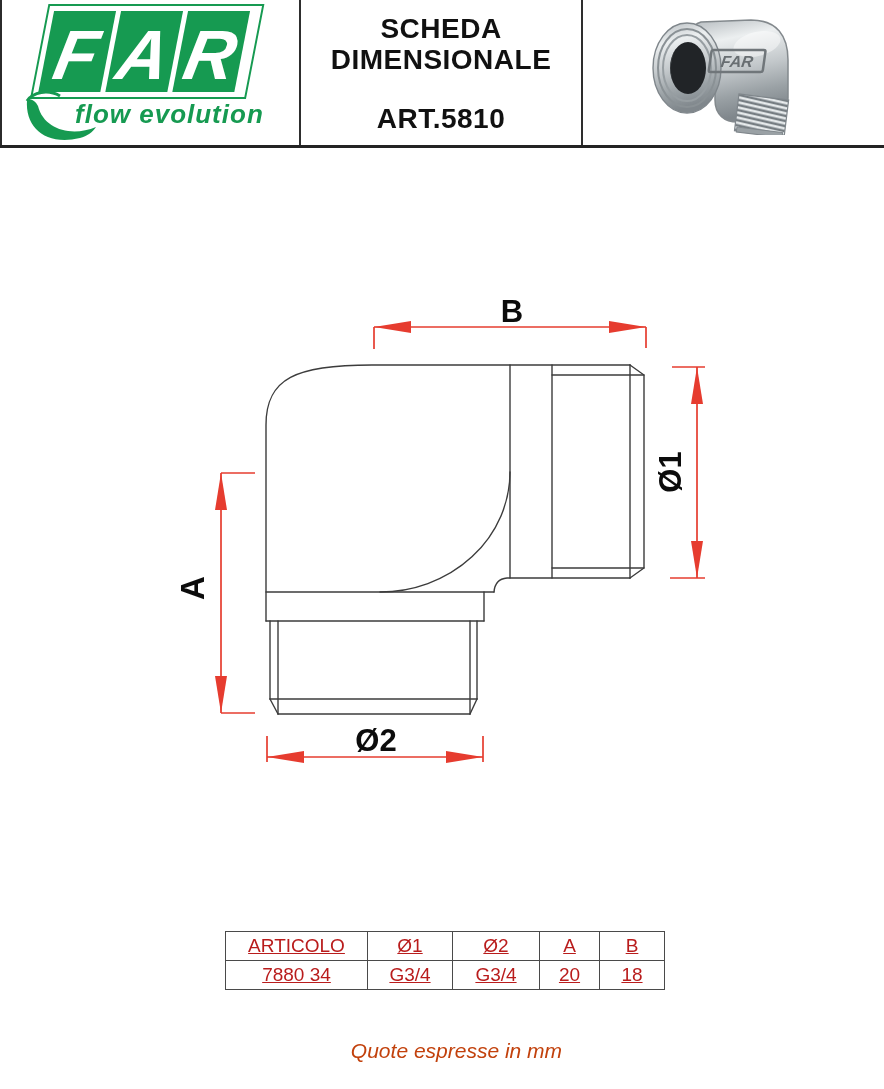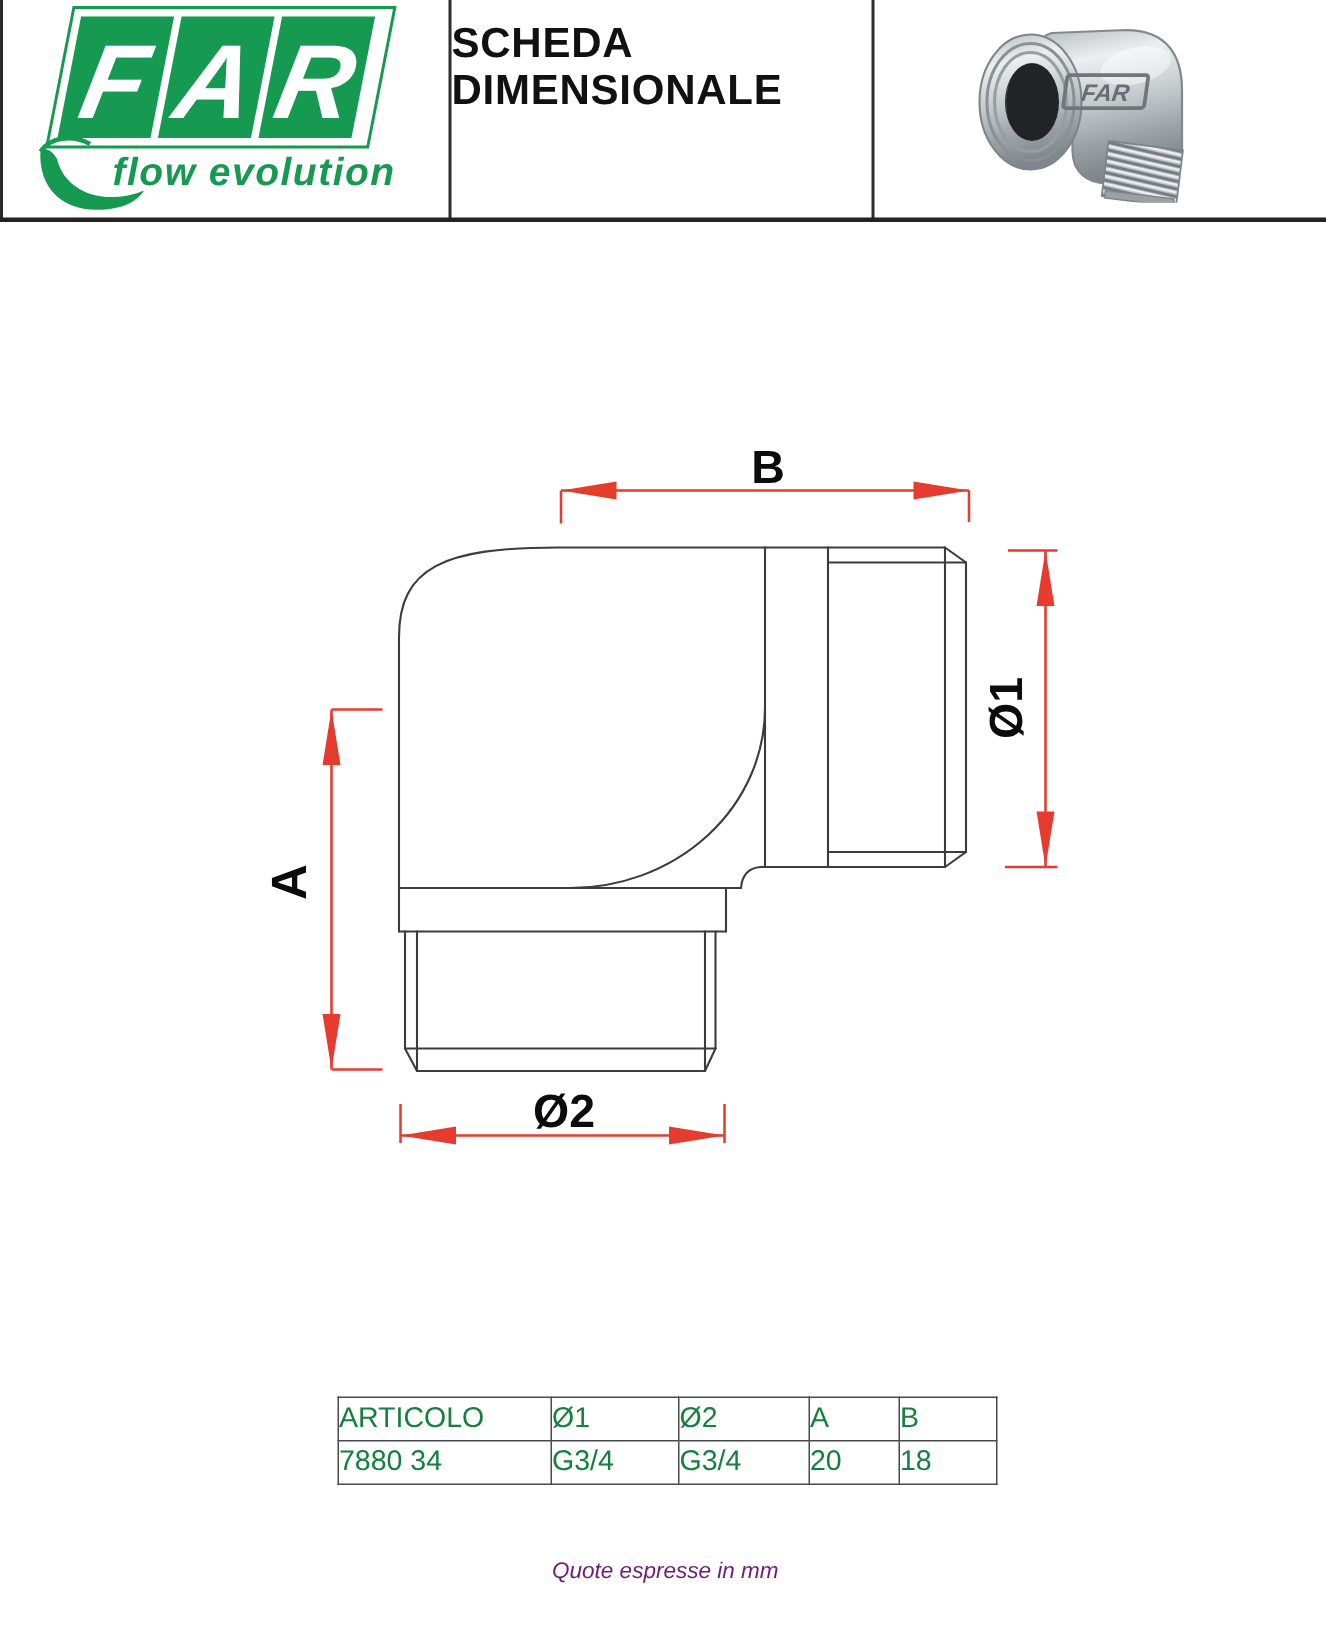--- a/index.html
+++ b/index.html
@@ -6,38 +6,38 @@
   .page{
     position:relative; width:884px; height:1089px; background:#ffffff;
     font-family:"Liberation Sans", sans-serif; overflow:hidden;
   }
   
   .hdr-left-border{position:absolute;left:0;top:0;width:2px;height:147px;background:#2b2b2b;}
   .hdr-div1{position:absolute;left:299px;top:0;width:2px;height:147px;background:#2e2e2e;}
   .hdr-div2{position:absolute;left:581px;top:0;width:2px;height:147px;background:#2e2e2e;}
   .hdr-rule{position:absolute;left:0;top:145px;width:884px;height:3px;background:#232323;}
   .logo-svg{position:absolute;left:20px;top:1px;width:250px;height:144px;overflow:visible;}
-  .title-block{position:absolute;left:301px;top:0;width:280px;height:147px;text-align:left;color:#111;}
+  .title-block{position:absolute;left:301px;top:0;width:280px;height:147px;text-align:center;color:#111;}
   .title-main{position:absolute;left:0;top:13px;width:100%;font-size:28px;font-weight:bold;line-height:31px;letter-spacing:.5px;}
   .title-art{position:absolute;left:0;top:103px;width:100%;font-size:28px;font-weight:bold;letter-spacing:.5px;}
   .photo-svg{position:absolute;left:645px;top:10px;width:155px;height:125px;}
   
   .drawing-svg{position:absolute;left:170px;top:280px;width:560px;height:500px;}
   
   .dims-table{
     position:absolute;left:225px;top:931px;border-collapse:collapse;table-layout:fixed;
     font-family:"Liberation Sans", sans-serif;
   }
   .dims-table td,.dims-table th{
-    border:1px solid #4a4a4a;height:28px;padding:0;text-align:left;vertical-align:middle;
-    font-size:19px;font-weight:400;color:#15803d;white-space:nowrap;
+    border:1px solid #4a4a4a;height:28px;padding:0;text-align:center;vertical-align:middle;
+    font-size:19px;font-weight:400;color:#b91c1c;white-space:nowrap;text-decoration:underline;
   }
   .caption{
-    position:absolute;left:224px;top:1039px;width:439px;text-align:center;
-    font-size:15px;font-style:italic;color:#701a75;
+    position:absolute;left:237px;top:1039px;width:439px;text-align:center;
+    font-size:21px;font-style:italic;color:#c2410c;
   }
 </style>
 </head>
 <body>
 
 <div class="page">
 
   <div class="hdr-left-border"></div>
   <div class="hdr-div1"></div>
   <div class="hdr-div2"></div>
@@ -56,20 +56,21 @@
     <path d="M7,99 C5,127 26,145 60,137 C67,135 73,131 76,126 C52,136 24,129 18,105 C15,99 10,97 7,99 Z" fill="#169a51"></path>
     <path d="M7,100 C13,91 28,88 40,95" fill="none" stroke="#169a51" stroke-width="3"></path>
     <text x="55" y="122" font-size="26" font-weight="bold" font-style="italic" letter-spacing="1" fill="#169a51">flow evolution</text>
   </svg>
 
   <div class="title-block">
     <div class="title-main">
       <div>SCHEDA</div>
       <div>DIMENSIONALE</div>
     </div>
+    <div class="title-art">ART.5810</div>
   </div>
 
   <svg class="photo-svg" viewBox="0 0 155 125">
     <defs>
       <linearGradient id="gmet" x1="0" y1="0" x2="0.2" y2="1">
         <stop offset="0" stop-color="#b4babe"></stop>
         <stop offset="0.25" stop-color="#eceff0"></stop>
         <stop offset="0.55" stop-color="#c3c8cb"></stop>
         <stop offset="0.8" stop-color="#9aa1a5"></stop>
         <stop offset="1" stop-color="#80878c"></stop>

